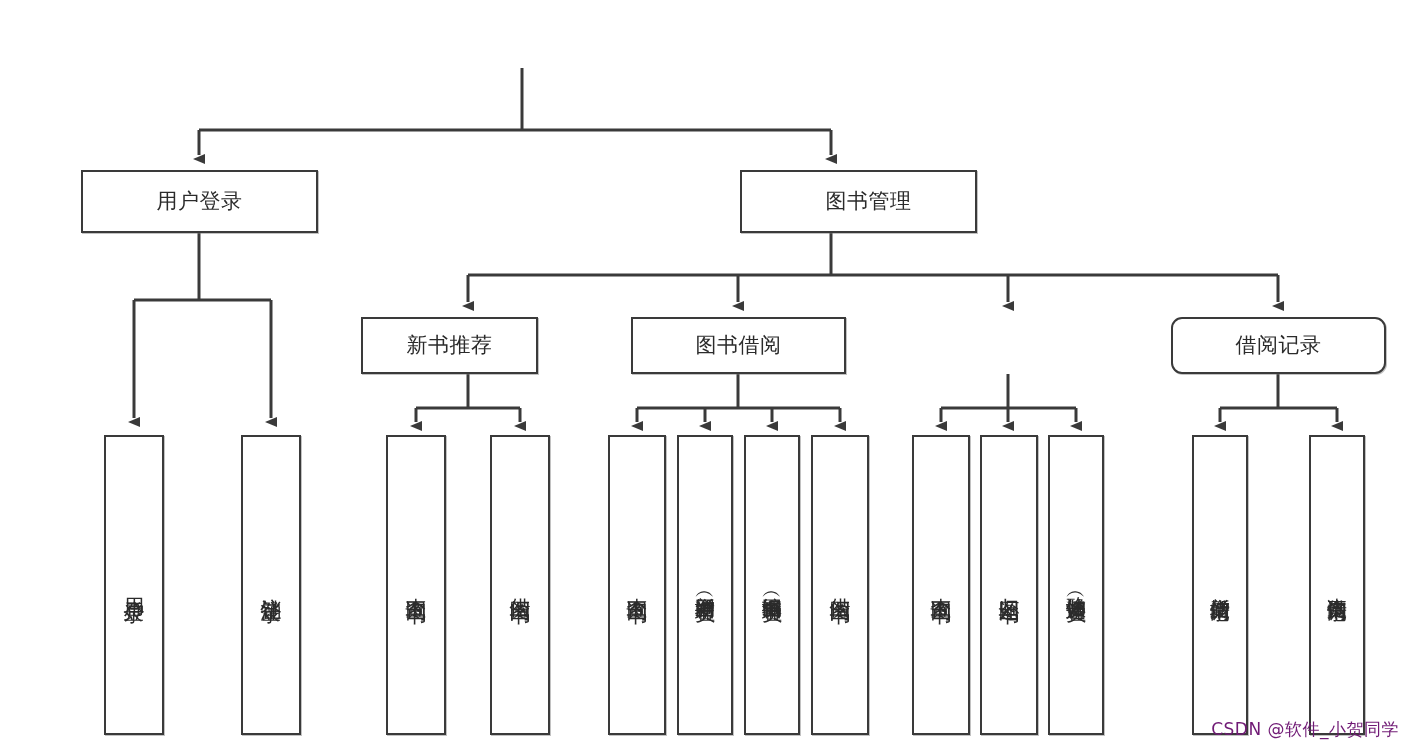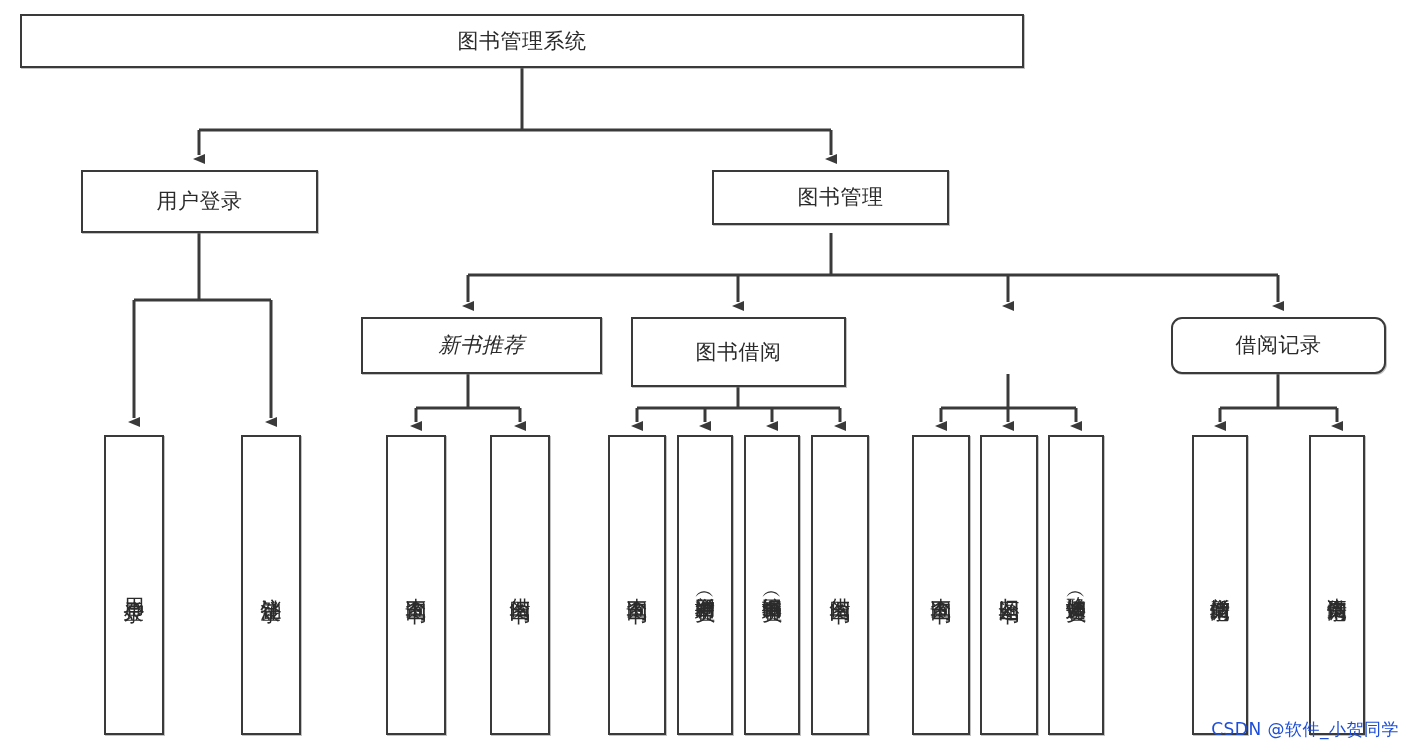--- a/index.html
+++ b/index.html
@@ -62,21 +62,21 @@
   }
   .node.vert.narrow .label {
     font-size: 20px;
     letter-spacing: 1px;
   }
   #watermark {
     position: absolute;
     right: 6px;
     bottom: 6px;
     font-size: 17px;
-    color: #1d4ed8;
+    color: #701a75;
     letter-spacing: 0.5px;
     white-space: nowrap;
     font-family: "DejaVu Sans", "Liberation Sans", sans-serif;
   }
 </style>
 </head>
 <body>
 
 <div id="canvas">
 
@@ -135,37 +135,34 @@
     </g>
 
     <g>
       <path d="M1278,374 L1278,408" stroke="#3a3a3a" stroke-width="3" fill="none"></path>
       <path d="M1220,408 L1337,408" stroke="#3a3a3a" stroke-width="3" fill="none"></path>
       <path d="M1220,408 L1220,422" stroke="#3a3a3a" stroke-width="3" fill="none" marker-end="url(#arrow)"></path>
       <path d="M1337,408 L1337,422" stroke="#3a3a3a" stroke-width="3" fill="none" marker-end="url(#arrow)"></path>
     </g>
   </svg>
 
-  <div class="node horiz" style="left:20px; top:14px; width:1004px; height:54px;">
-    <span class="label">图书管理系统</span>
-  </div>
 
   <div class="node horiz" style="left:81px; top:170px; width:237px; height:63px;">
     <span class="label">用户登录</span>
   </div>
 
-  <div class="node horiz" style="left:712px; top:170px; width:237px; height:55px;padding-left:20px;">
+  <div class="node horiz" style="left:740px; top:170px; width:237px; height:63px;padding-left:20px;">
     <span class="label">图书管理</span>
   </div>
 
-  <div class="node horiz" style="left:361px; top:317px; width:241px; height:57px;font-style:italic;">
+  <div class="node horiz" style="left:361px; top:317px; width:177px; height:57px;">
     <span class="label">新书推荐</span>
   </div>
 
-  <div class="node horiz" style="left:631px; top:317px; width:215px; height:70px;">
+  <div class="node horiz" style="left:631px; top:317px; width:215px; height:57px;">
     <span class="label">图书借阅</span>
   </div>
 
 
   <div class="node horiz" style="left:1171px; top:317px; width:215px; height:57px;border-radius:11px;">
     <span class="label">借阅记录</span>
   </div>
 
   <div class="node vert" style="left:104px; top:435px; width:60px; height:300px;">
     <span class="label">用户登录</span>

